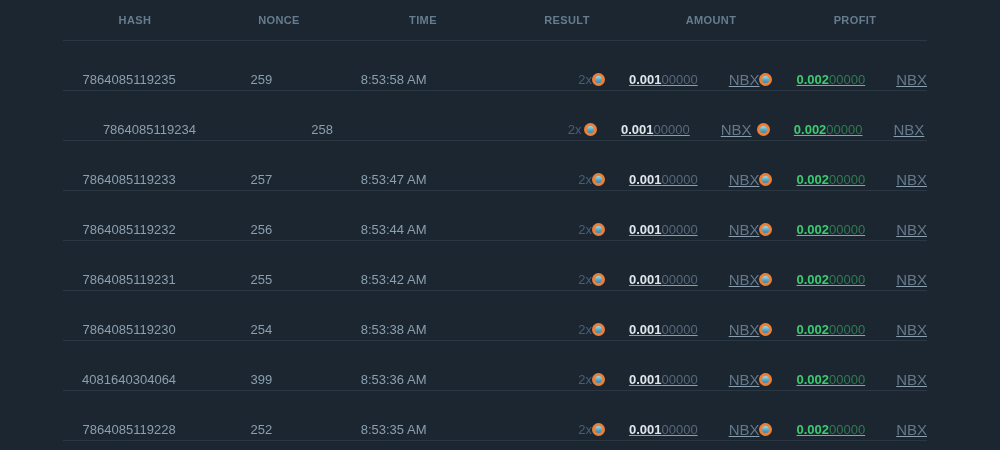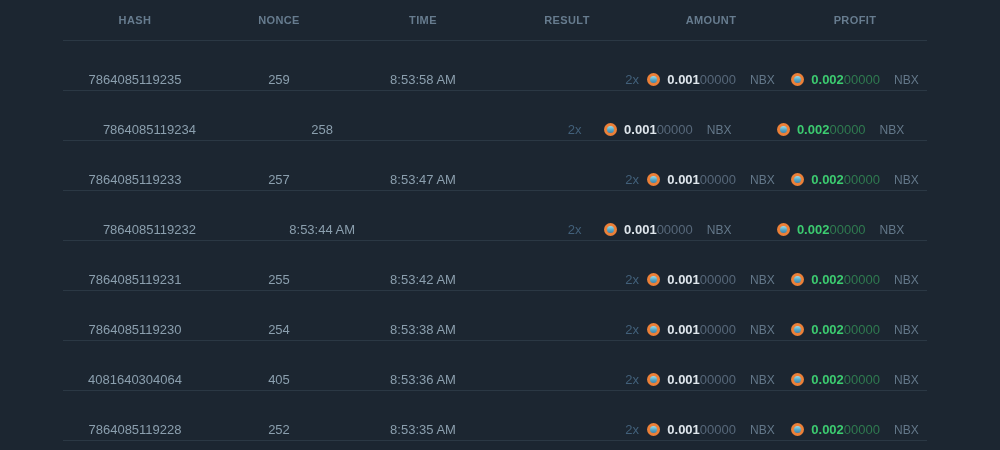--- a/index.html
+++ b/index.html
@@ -52,21 +52,22 @@
     text-align: center;
     color: var(--body-text);
     font-size: 13px;
     margin-top: 28px;
   }
   .td.result { color: var(--result-text); text-align: right; }
   .td.money {
     display: flex;
     align-items: center;
     justify-content: center;
-    gap: 7px;
+    gap: 24px;
+    text-decoration: underline;
   }
   .coin {
     width: 13px; height: 13px;
     border-radius: 50%;
     background: var(--coin-outer);
     position: relative;
     flex: 0 0 auto;
   }
   .coin::after {
     content: '';
@@ -75,21 +76,21 @@
     border-radius: 50%;
     background: linear-gradient(180deg, #9adcec 0%, #55a8c6 55%, #3e83ad 100%);
   }
   .num { white-space: nowrap; }
   .num b { color: var(--amount-main); font-weight: 700; }
   .num .zeros { color: var(--zeros); font-weight: 400; }
   .num.profit b { color: var(--profit-main); }
   .num.profit .zeros { color: var(--profit-zeros); }
   .cur {
     color: var(--currency);
-    font-size: 12px;
+    font-size: 15px;
     margin-left: 7px;
   }
 </style>
 </head>
 <body>
 
 <div class="table">
   <div class="thead" id="thead">
       <div class="th">HASH</div>
       <div class="th">NONCE</div>
@@ -141,20 +142,21 @@
       <span class="cur">NBX</span>
     </div>
     <div class="td money">
       <span class="coin"></span>
       <span class="num profit"><b>0.002</b><span class="zeros">00000</span></span>
       <span class="cur">NBX</span>
     </div>
   </div>
       <div class="tr">
     <div class="td">7864085119232</div>
+    <div class="td">256</div>
     <div class="td">8:53:44 AM</div>
     <div class="td result">2x</div>
     <div class="td money">
       <span class="coin"></span>
       <span class="num"><b>0.001</b><span class="zeros">00000</span></span>
       <span class="cur">NBX</span>
     </div>
     <div class="td money">
       <span class="coin"></span>
       <span class="num profit"><b>0.002</b><span class="zeros">00000</span></span>
@@ -188,21 +190,21 @@
       <span class="cur">NBX</span>
     </div>
     <div class="td money">
       <span class="coin"></span>
       <span class="num profit"><b>0.002</b><span class="zeros">00000</span></span>
       <span class="cur">NBX</span>
     </div>
   </div>
       <div class="tr">
     <div class="td">4081640304064</div>
-    <div class="td">405</div>
+    <div class="td">399</div>
     <div class="td">8:53:36 AM</div>
     <div class="td result">2x</div>
     <div class="td money">
       <span class="coin"></span>
       <span class="num"><b>0.001</b><span class="zeros">00000</span></span>
       <span class="cur">NBX</span>
     </div>
     <div class="td money">
       <span class="coin"></span>
       <span class="num profit"><b>0.002</b><span class="zeros">00000</span></span>

